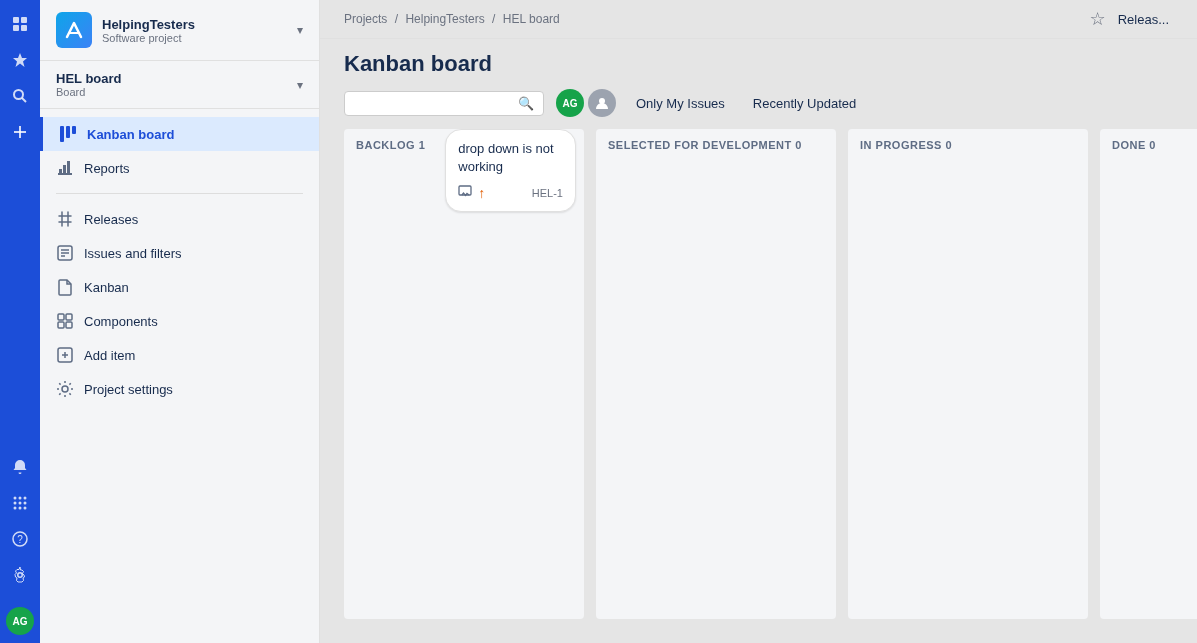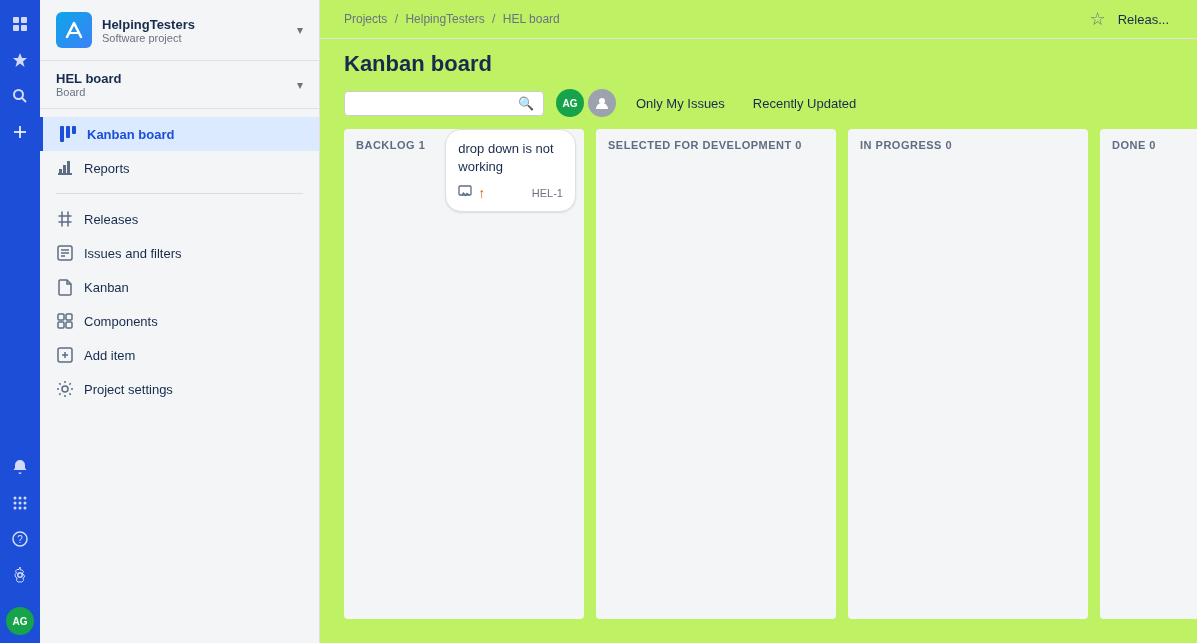--- a/index.html
+++ b/index.html
@@ -90,21 +90,21 @@
     .sidebar-nav-item .nav-icon { width: 18px; height: 18px; color: #5e6c84; flex-shrink: 0; }
     .sidebar-nav-item.active .nav-icon { color: #1d4ed8; }
     .sidebar-divider { border: none; border-top: 1px solid #ddd; margin: 8px 16px; }
 
     
     .main-content {
       flex: 1;
       display: flex;
       flex-direction: column;
       overflow: hidden;
-      background: #bef264;
+      background: #e5e5e5;
     }
 
     
     .top-bar {
       padding: 8px 24px;
       border-bottom: 1px solid #e0e0e0;
       display: flex;
       align-items: center;
       justify-content: space-between;
     }

